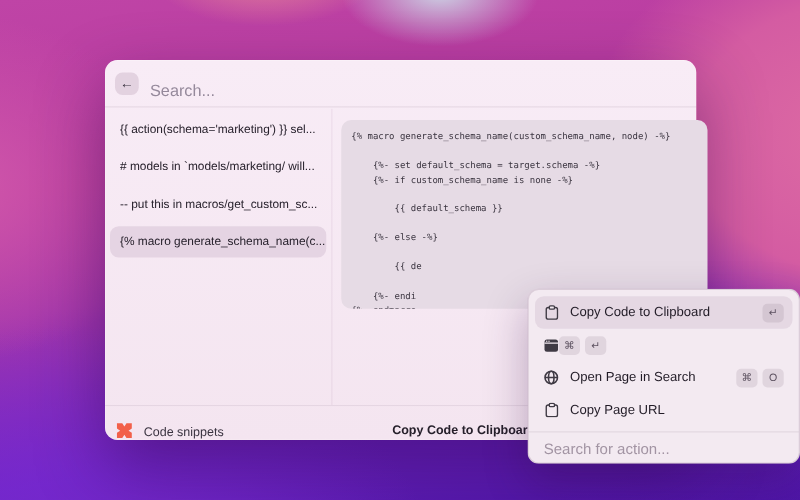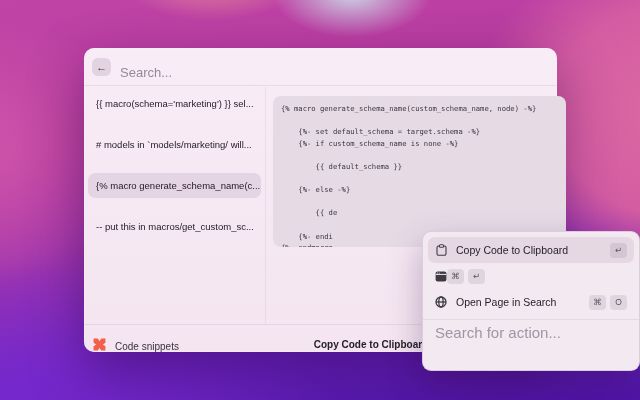--- a/index.html
+++ b/index.html
@@ -38,21 +38,21 @@
     margin-left:9px; font-size:13px; color:#3a3340; width:300px;
     font-family:"Liberation Sans", sans-serif;margin-top:12px; }
   .search-input::placeholder { color:#95899b; }
 
   .content { position:absolute; top:39px; bottom:28px; left:0; right:0; }
   .list-panel { position:absolute; left:0; top:0; bottom:0; width:182px;
     border-right:1px solid rgba(60,20,60,.06); padding-top:4px; }
   .list-item { margin:0 4px; height:25px; border-radius:7px; display:flex; align-items:center;
     padding:0 8px; font-size:9.5px; color:#26202b; white-space:nowrap; overflow:hidden; }
   .list-item.selected { background:#e5d4e3; }
-  .list-item + .list-item { margin-top:16px; }
+  .list-item + .list-item { margin-top:5px; }
 
   .code-block { position:absolute; left:189px; top:9px; width:293px; height:151px;
     background:#e6dbe5; border-radius:8px; padding:7px 8px; overflow:hidden; }
   .code-block pre { font-family:"DejaVu Sans Mono", monospace; font-size:7.2px;
     line-height:11.6px; color:#3b3540; white-space:pre; }
 
   
   .popup { position:absolute; left:338px; top:183px; width:218px; height:140px;
     background:#f3eaf1; border:1px solid rgba(110,80,110,.18); border-radius:9px;
     box-shadow:0 14px 34px rgba(50,10,70,.30); z-index:5; padding-top:5px; }
@@ -63,21 +63,21 @@
     align-items:center; justify-content:center; }
   .popup-row .label { margin-left:9px; font-size:10.5px; color:#221c27; flex:1;
     white-space:nowrap; overflow:hidden; }
   .keys { display:flex; gap:4px; }
   .key-badge { min-width:17px; height:15px; padding:0 3px; border-radius:4px;
     background:rgba(104,74,104,.13); color:#5d5260; font-size:8.5px;
     display:flex; align-items:center; justify-content:center; }
   .popup-divider { height:1px; background:rgba(60,20,60,.08); margin:4px 0 0 0; }
   .popup-search { display:flex; align-items:center; height:25px; padding:0 12px; }
   .popup-search input { border:none; outline:none; background:transparent; width:100%;
-    font-size:15px; color:#3a3340; font-family:"Liberation Sans", sans-serif; }
+    font-size:12px; color:#3a3340; font-family:"Liberation Sans", sans-serif; }
   .popup-search input::placeholder { color:#a294a3; }
 
   
   .status-bar { position:absolute; left:0; right:0; bottom:0; height:28px;
     border-top:1px solid rgba(60,20,60,.08); display:flex; align-items:flex-end;
     padding:0 8px; border-radius:0 0 10px 10px; }
   .app-label { margin-left:8px; font-size:10px; color:#3a3340; }
   .status-right { margin-left:auto; display:flex; align-items:center; gap:6px; }
   .primary-action { font-size:10px; font-weight:bold; color:#26202b; }
   .vdivider { width:1px; height:13px; background:rgba(60,20,60,.15); margin:0 3px; }
@@ -95,24 +95,24 @@
   <div class="search-bar">
     <div class="back-btn">
       <span>←</span>
     </div>
     <input class="search-input" type="text" placeholder="Search..." style="">
   </div>
 
   <div class="content">
 
     <div class="list-panel">
-      <div class="list-item">{{ macro(schema='marketing') }}  sel...</div>
+      <div class="list-item">{{ action(schema='marketing') }}  sel...</div>
       <div class="list-item"># models in `models/marketing/ will...</div>
+      <div class="list-item">-- put this in macros/get_custom_sc...</div>
       <div class="list-item selected">{% macro generate_schema_name(c...</div>
-      <div class="list-item">-- put this in macros/get_custom_sc...</div>
     </div>
 
     <div class="code-block">
       <pre>{% macro generate_schema_name(custom_schema_name, node) -%}
 
     {%- set default_schema = target.schema -%}
     {%- if custom_schema_name is none -%}
 
         {{ default_schema }}
 
@@ -163,20 +163,30 @@
             <ellipse cx="6" cy="6" rx="2.2" ry="5" fill="none" stroke="#3f3a44" stroke-width="1.3"></ellipse>
           </svg>
       </span>
       <span class="label">Open Page in Search</span>
       <span class="keys">
         <span class="key-badge">⌘</span>
         <span class="key-badge">O</span>
       </span>
     </div>
 
+    <div class="popup-row">
+      <span class="icon">
+        <svg width="11" height="12" viewBox="0 0 11 12">
+            <rect x="1" y="2" width="9" height="9.3" rx="1.6" fill="none" stroke="#3f3a44" stroke-width="1.1"></rect>
+            <rect x="3.4" y="0.7" width="4.2" height="2.6" rx="1" fill="#f3eaf1" stroke="#3f3a44" stroke-width="1.1"></rect>
+          </svg>
+      </span>
+      <span class="label">Copy Page URL</span>
+      <span class="keys"></span>
+    </div>
 
     <div class="popup-divider"></div>
 
     <div class="popup-search">
       <input type="text" placeholder="Search for action..." style="">
     </div>
   </div>
 
   <div class="status-bar">
     <span>

